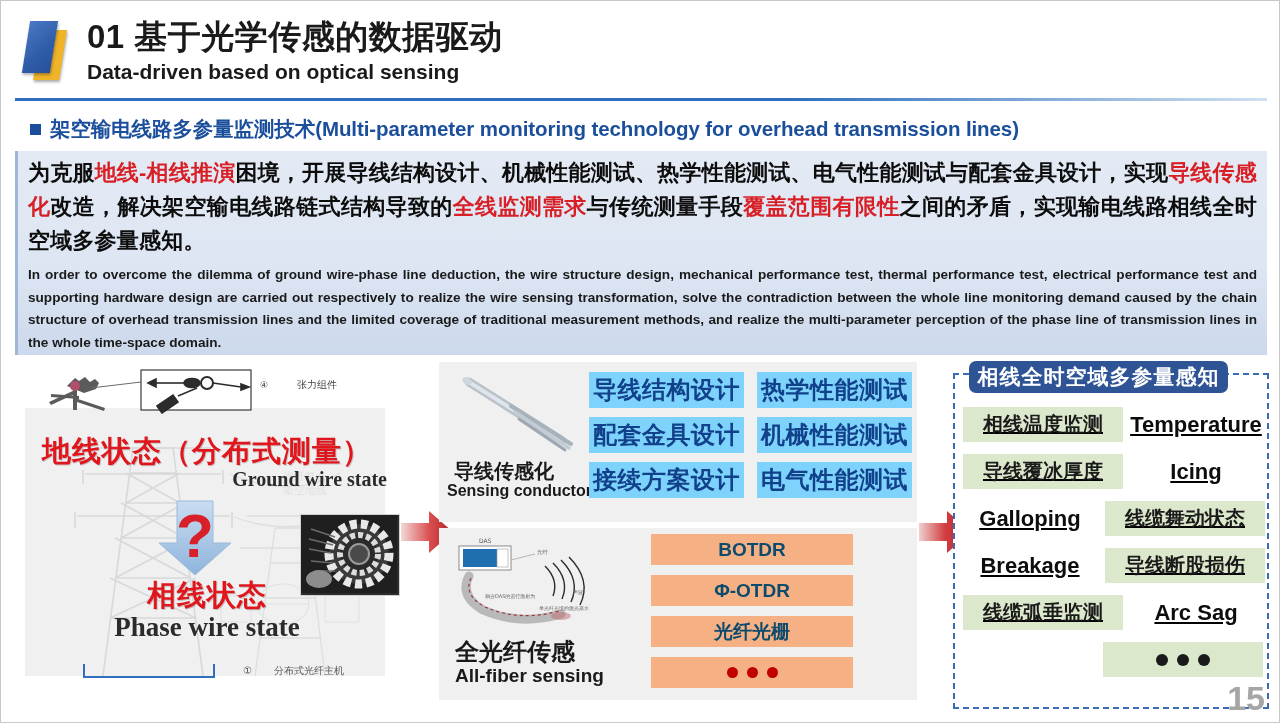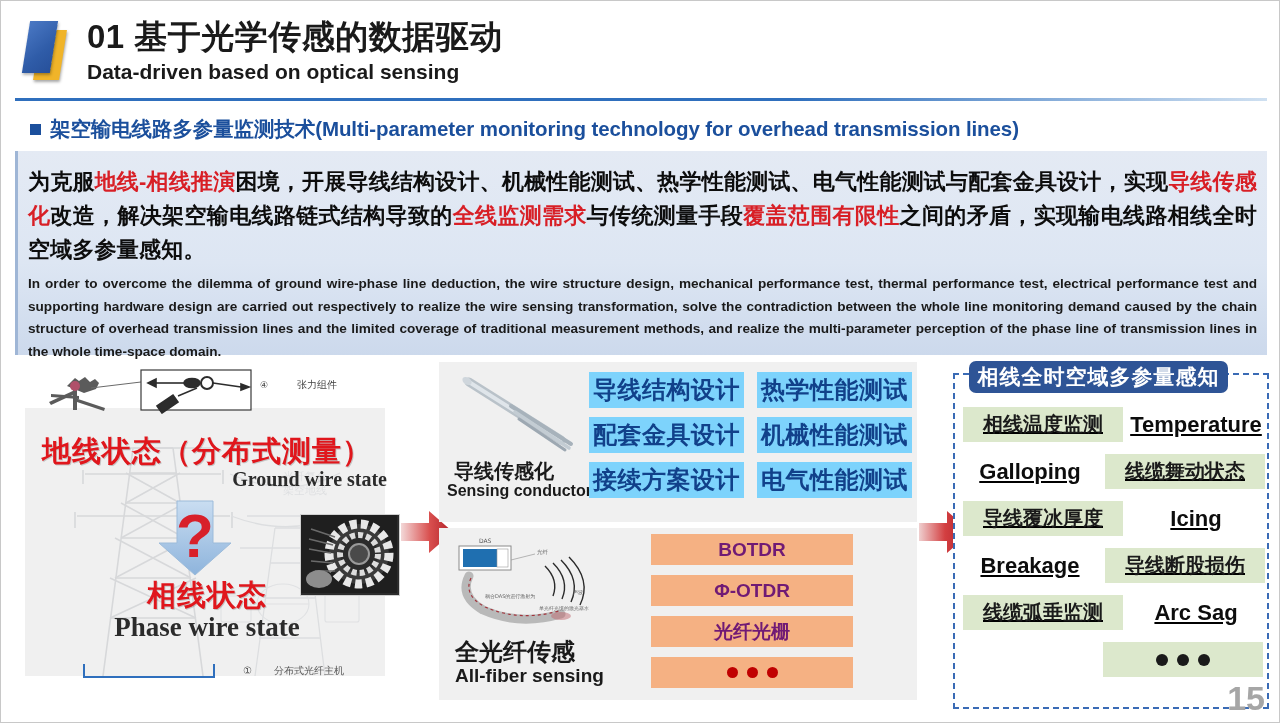--- a/index.html
+++ b/index.html
@@ -96,21 +96,21 @@
   }
 
   
   .para-block {
     position: absolute;
     left: 14px; top: 150px;
     width: 1252px; height: 204px;
     background: linear-gradient(to bottom, #e4eaf4 0%, #dde6f3 55%, #ccd9ec 100%);
     border-left: 3px solid #9fb6d6;
     box-sizing: border-box;
-    padding: 14px 10px 0 10px;
+    padding: 5px 10px 0 10px;
   }
   .para-cn {
     font-size: 22px;
     font-weight: bold;
     color: #0d0d0d;
     line-height: 34px;
     text-align: justify;
     letter-spacing: 0.2px;
   }
   .para-cn .hl { color: #d81f26; }
@@ -290,21 +290,21 @@
   }
   .orange-col {
     position: absolute;
     left: 212px; top: 6px;
     display: flex; flex-direction: column;
     gap: 10px;
   }
   .orange-box {
     width: 202px; height: 31px;
     background: #f5b183;
-    color: #701a75;
+    color: #0c4a6e;
     font-size: 19px; font-weight: bold;
     display: flex; align-items: center; justify-content: center;
     white-space: nowrap;
   }
   .dots { display: flex; gap: 9px; align-items: center; }
   .dots i { width: 11px; height: 11px; border-radius: 50%; background: #c00000; display:block; }
 
   
   .panel-right {
     position: absolute;
@@ -587,27 +587,27 @@
       </svg>
     </div>
 
     <div class="panel-right"></div>
     <div class="right-banner">相线全时空域多参量感知</div>
     <div class="right-rows" id="right-rows">
         <div class="r-row cn-first">
           <div class="green">相线温度监测</div>
           <div class="plain">Temperature</div>
         </div>
+        <div class="r-row cn-first">
+          <div class="green">导线覆冰厚度</div>
+          <div class="plain">Icing</div>
+        </div>
         <div class="r-row en-first">
           <div class="plain">Galloping</div>
           <div class="green">线缆舞动状态</div>
-        </div>
-        <div class="r-row cn-first">
-          <div class="green">导线覆冰厚度</div>
-          <div class="plain">Icing</div>
         </div>
         <div class="r-row en-first">
           <div class="plain">Breakage</div>
           <div class="green">导线断股损伤</div>
         </div>
         <div class="r-row cn-first">
           <div class="green">线缆弧垂监测</div>
           <div class="plain">Arc Sag</div>
         </div>
         <div class="r-row dots-row">

